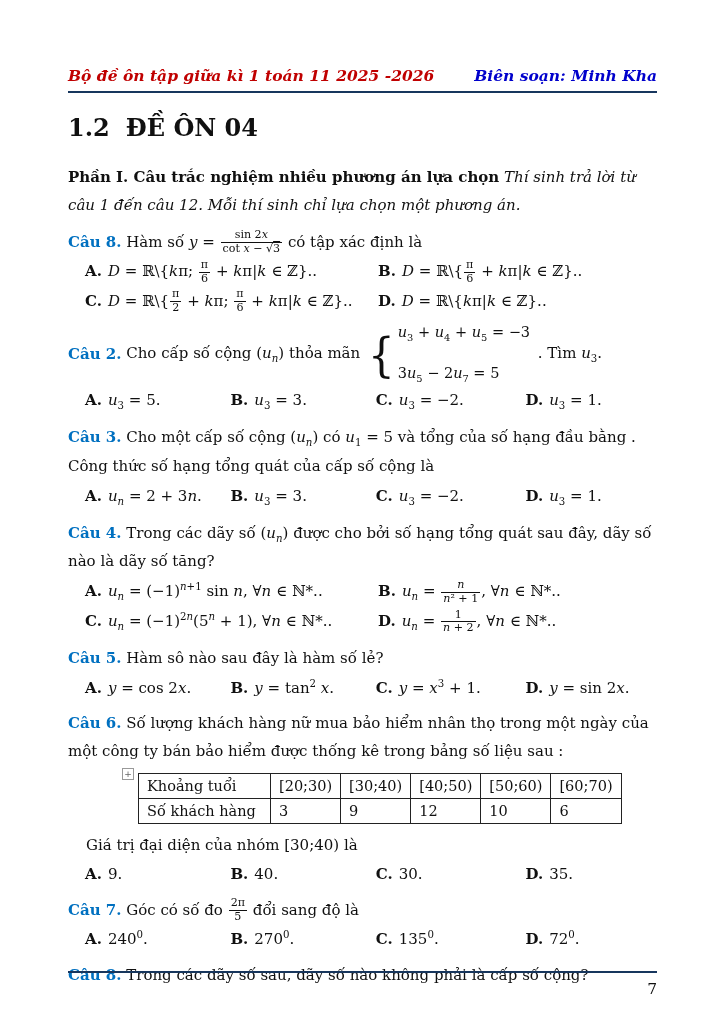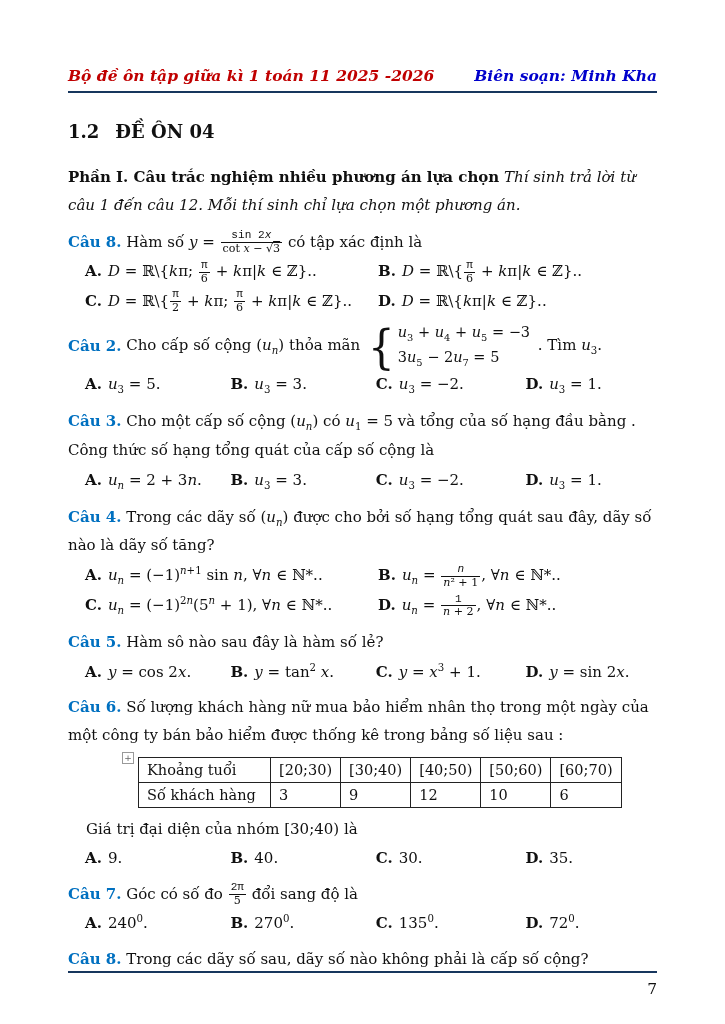--- a/index.html
+++ b/index.html
@@ -11,48 +11,48 @@
     padding:22px 68px 0 68px;
   }
   
   .hdr { display:flex; justify-content:space-between; align-items:baseline;
          font-style:italic; font-weight:bold; font-size:15.5px; }
   .hdr-left  { color:#c00000;margin-top:44px; }
   .hdr-right { color:#0000cc; }
   .hdr-rule { border-bottom:2.5px solid #17365d; margin-top:6px; }
 
   
-  .section { display:flex; gap:16px; font-size:18px; font-weight:bold; margin-top:28px; }
+  .section { display:flex; gap:16px; font-size:24px; font-weight:bold; margin-top:20px; }
 
   
   .intro { margin-top:22px; line-height:1.85; }
   .intro i { font-style:italic; }
 
   
   .q { margin-top:9px; }
   .q-text { line-height:1.85; }
   .q-label { color:#0070c0; font-weight:bold; }
   .opts { padding-left:17px; margin:2px 0 4px 0; display:grid; row-gap:2px; }
   .opts-4 { grid-template-columns:1.05fr 1.05fr 1.08fr 0.95fr; }
   .opts-2 { grid-template-columns:1.05fr 1fr; }
   .opt { line-height:1.75; }
   .letter { font-weight:bold; margin-right:6px; }
 
   
   i { font-style:italic; }
   sub, sup { font-size:0.68em; }
   .frac { display:inline-block; text-align:center; vertical-align:middle;
           font-size:0.74em; line-height:1.15; margin:0 1px; }
-  .frac .num { display:block; border-bottom:1px solid currentColor; padding:0 2px;font-family:Liberation Mono, monospace; }
+  .frac .num { display:block; border-bottom:1px solid currentColor; padding:0 2px; }
   .frac .den { display:block; padding:0 2px; }
   .ol { text-decoration:overline; }
   .sys { display:inline-flex; align-items:center; vertical-align:middle; margin:0 3px; }
   .sys .brace { font-size:42px; line-height:0.9; font-weight:400; margin-right:3px;
                 transform:scaleY(1.12); }
-  .sys .eqs { display:flex; flex-direction:column; gap:6px; font-size:14.5px; line-height:1.2; }
+  .sys .eqs { display:flex; flex-direction:column; gap:22px; font-size:14.5px; line-height:1.2; }
 
   
   .tbl-wrap { position:relative; margin:8px 0 2px 0; }
   .tbl-handle { position:absolute; left:54px; top:-5px; width:12px; height:12px;
                 border:1px solid #999; color:#666; font-size:9px; line-height:10px;
                 text-align:center; background:#fff; font-family:"DejaVu Sans", sans-serif; }
   table.tbl { border-collapse:collapse; margin-left:70px; font-size:14.5px; }
   table.tbl td { border:1px solid #222; padding:1px 8px; height:25px; vertical-align:middle; }
   table.tbl td.c0 { width:132px; }
   table.tbl td.c  { width:64px; }

